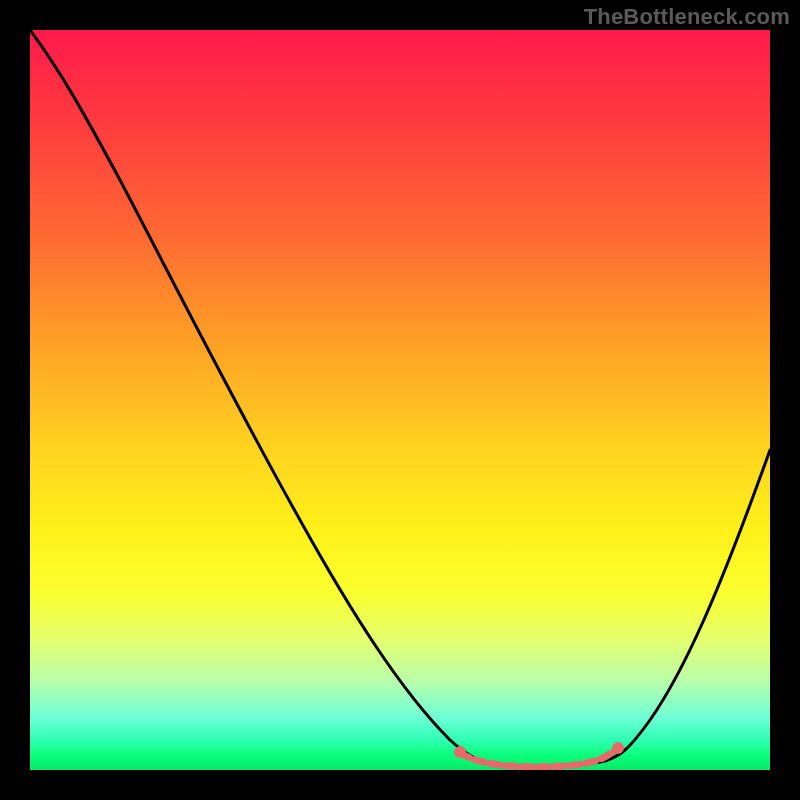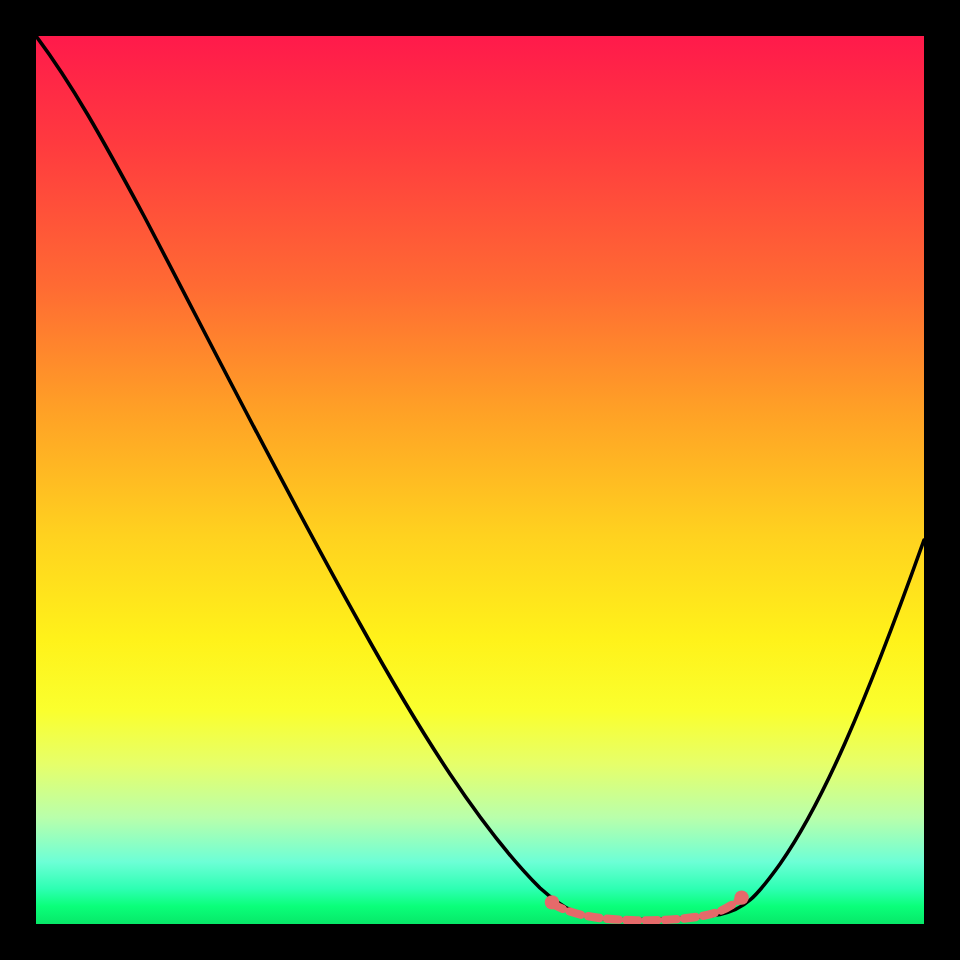--- a/index.html
+++ b/index.html
@@ -77,20 +77,21 @@
     stroke-width: 7;
     stroke-linecap: round;
     stroke-dasharray: 10 6;
     fill: none;
   }
 </style>
 </head>
 <body>
 
 <div class="frame">
+  <div class="watermark">TheBottleneck.com</div>
 
   <div class="plot-area">
     <div class="gradient"></div>
 
     <svg class="curve" viewBox="0 0 740 740" preserveAspectRatio="none">
 
       <path class="curve-path" d="M 0 0
            C 30 40, 55 85, 90 150
            C 140 245, 200 365, 270 490
            C 320 580, 370 660, 420 710

